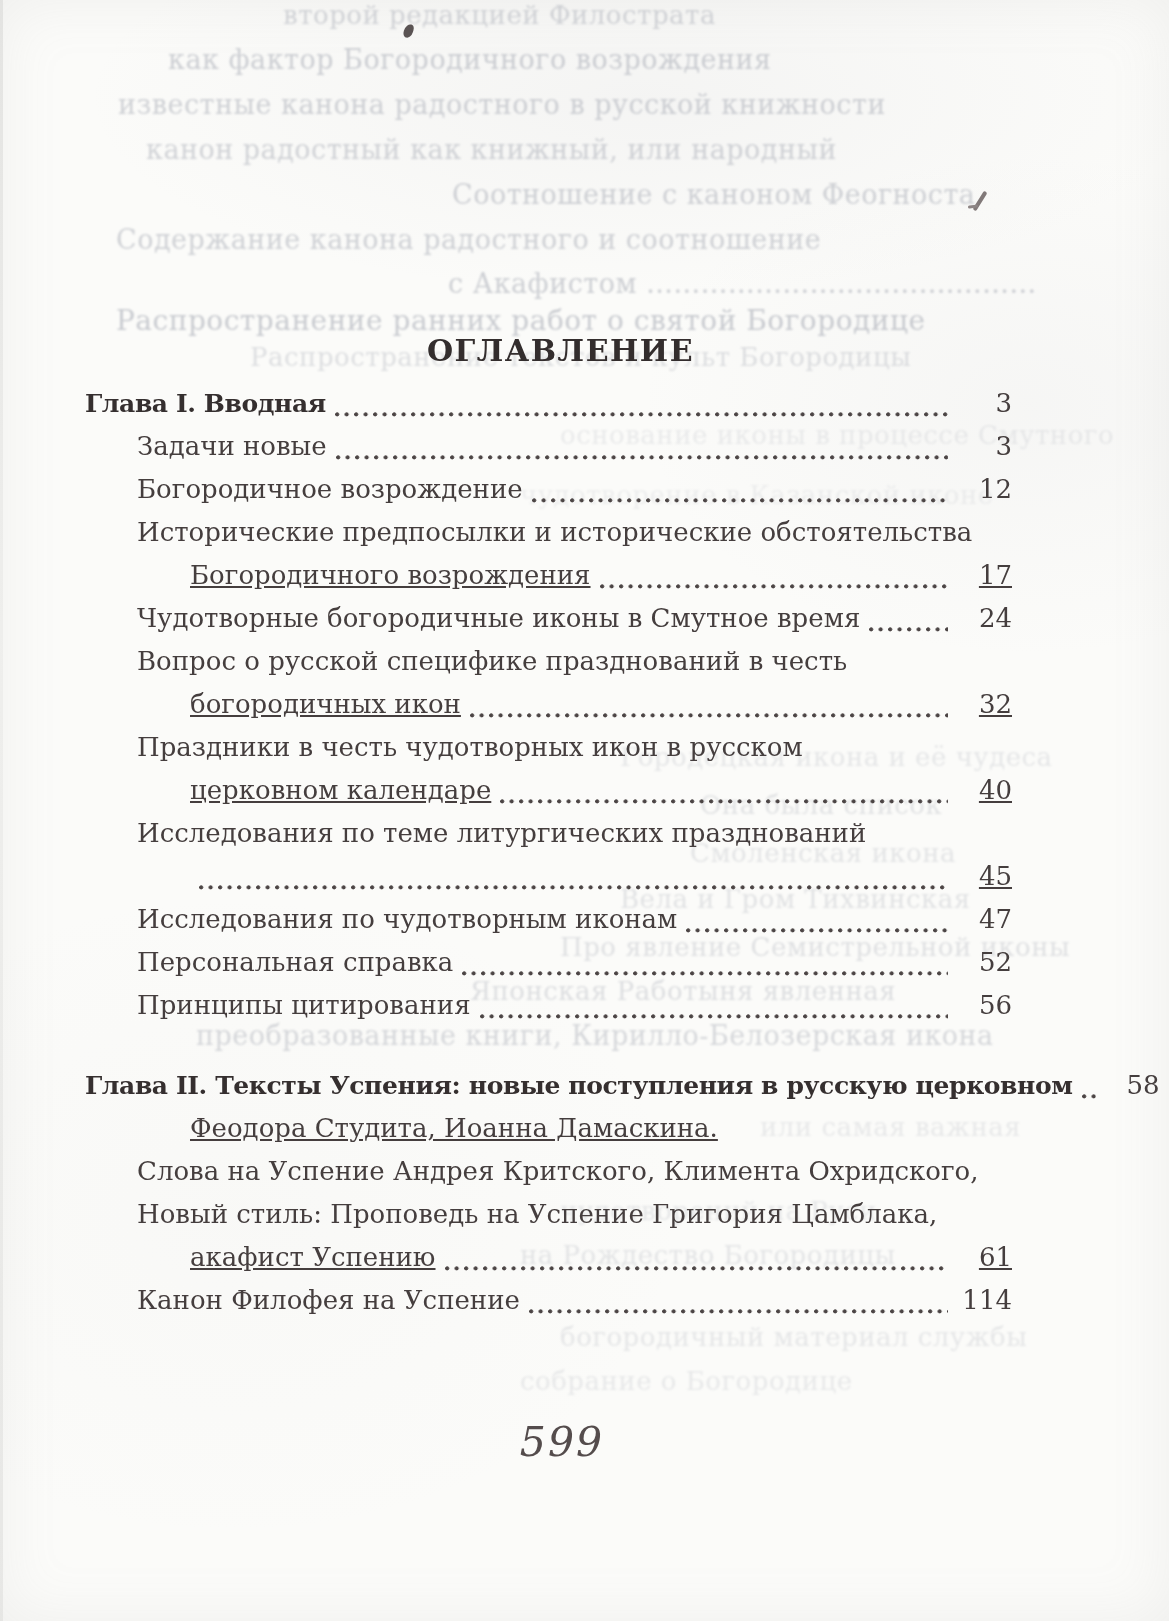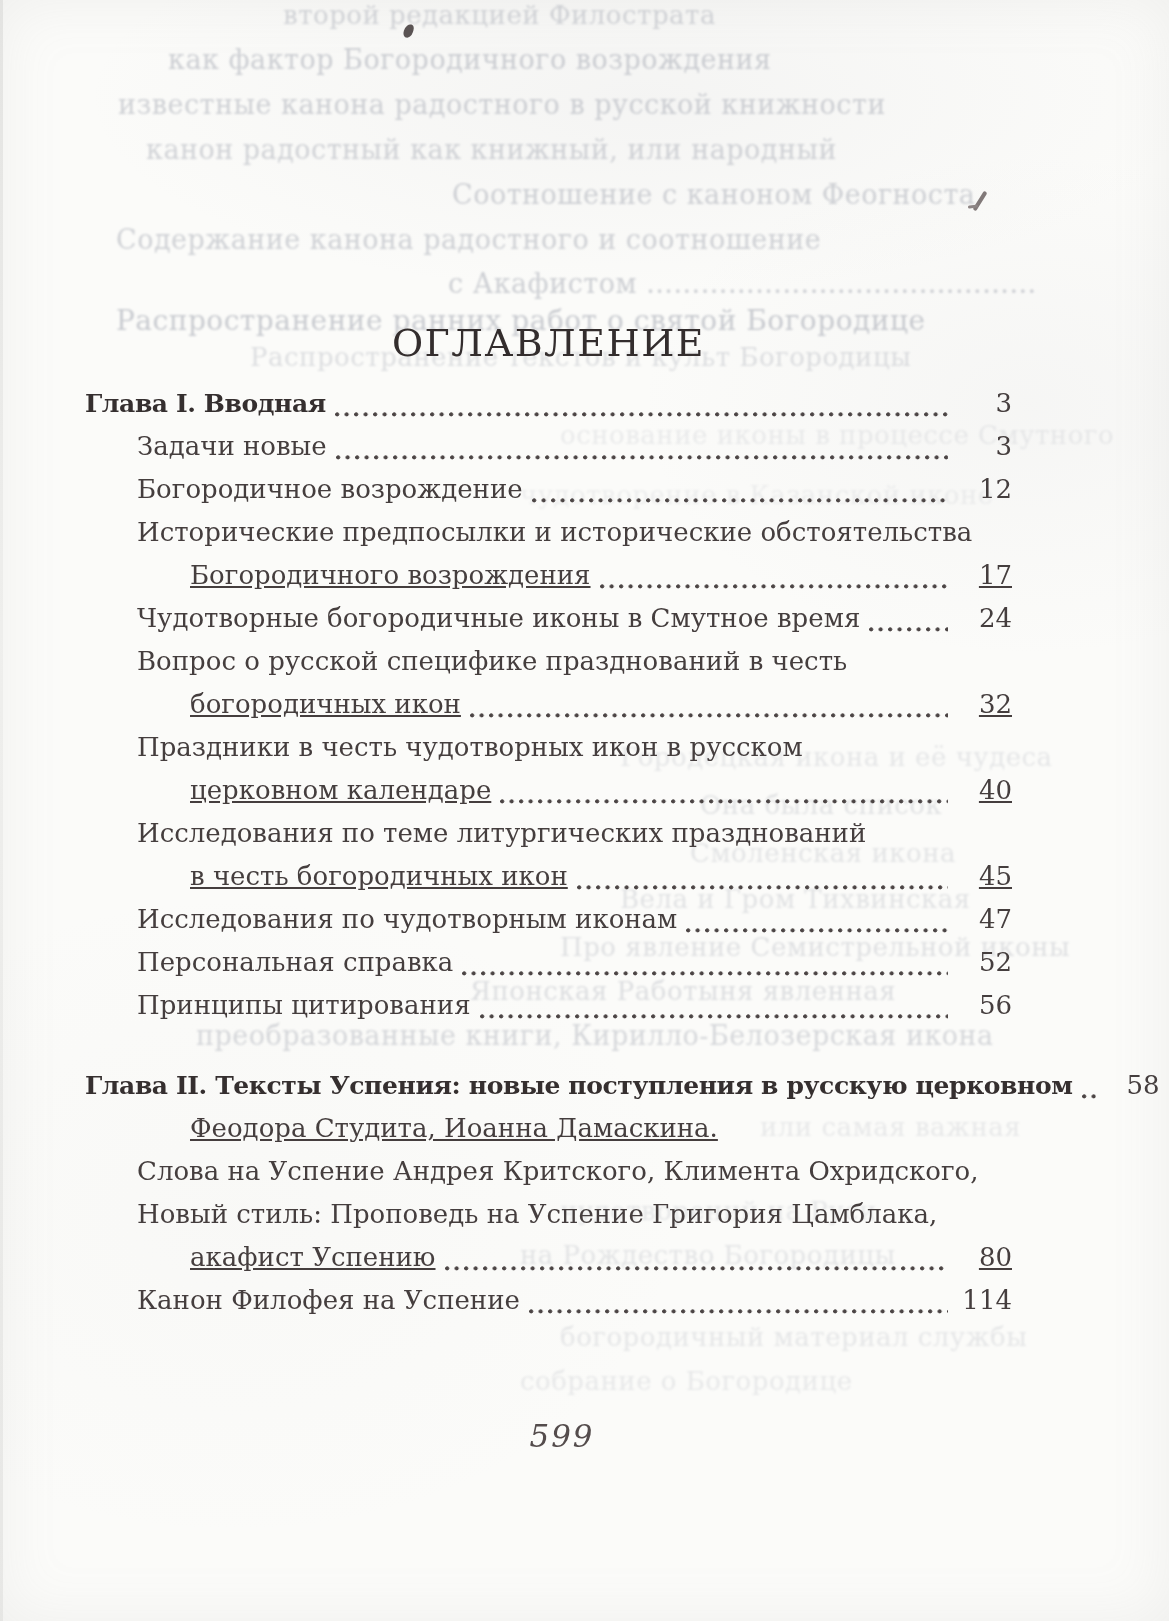--- a/index.html
+++ b/index.html
@@ -45,22 +45,22 @@
     transform:rotate(32deg);opacity:.75;z-index:3;
   }
   .scratch::after{
     content:"";position:absolute;left:-6px;top:18px;width:10px;height:3px;
     background:#6a5f5f;border-radius:2px;transform:rotate(-40deg);
   }
   
   .content{position:absolute;inset:0;z-index:2;}
   .toc-title{
     position:absolute;top:321px;left:85px;width:927px;
-    margin:0;text-align:center;
-    font-size:38px;font-weight:normal;letter-spacing:1.5px;
+    margin:12px;text-align:center;
+    font-size:30px;font-weight:bold;letter-spacing:1.5px;
     color:#332d2d;
   }
   .toc{
     position:absolute;top:382px;left:85px;width:927px;
     color:#453e3e;
     font-size:26px;
   }
   .entry{margin:0;}
   .entry.gap{margin-top:37px;}
   .line{height:43px;line-height:43px;white-space:nowrap;}
@@ -80,21 +80,21 @@
   }
   .pagenum{
     min-width:58px;text-align:right;
     font-size:26px;font-weight:normal;letter-spacing:0;
     color:#453e3e;white-space:nowrap;
   }
   .chapter .pagenum{font-weight:normal;}
   .folio{
     position:absolute;top:1418px;left:0;width:1124px;
     text-align:center;
-    font-style:italic;font-size:31px;letter-spacing:2px;
+    font-style:italic;font-size:41px;letter-spacing:2px;
     color:#544c4c;
   }
 </style>
 </head>
 <body>
 
 <div class="sheet">
   <div class="edge-line"></div>
 
   <div class="bleed-layer" id="bleed-layer">
@@ -177,21 +177,20 @@
           <div class="line">Праздники в честь чудотворных икон в русском</div>
           <div class="line cont leader">
             <span class="label">церковном календаре</span>
             <span class="dots"></span>
             <span class="pagenum">40</span>
           </div>
         </div>
         <div class="entry sub">
           <div class="line">Исследования по теме литургических празднований</div>
           <div class="line cont leader">
-            <span class="label">в честь богородичных икон</span>
             <span class="dots"></span>
             <span class="pagenum">45</span>
           </div>
         </div>
         <div class="entry sub">
           <div class="line leader">
             <span class="label">Исследования по чудотворным иконам</span>
             <span class="dots"></span>
             <span class="pagenum">47</span>
           </div>
@@ -219,21 +218,21 @@
         </div>
         <div class="entry sub">
           <div class="line cont">Феодора Студита, Иоанна Дамаскина.</div>
           <div class="line">Слова на Успение Андрея Критского, Климента Охридского,</div>
         </div>
         <div class="entry sub">
           <div class="line">Новый стиль: Проповедь на Успение Григория Цамблака,</div>
           <div class="line cont leader">
             <span class="label">акафист Успению</span>
             <span class="dots"></span>
-            <span class="pagenum">80</span>
+            <span class="pagenum">61</span>
           </div>
         </div>
         <div class="entry sub">
           <div class="line leader">
             <span class="label">Канон Филофея на Успение</span>
             <span class="dots"></span>
             <span class="pagenum">114</span>
           </div>
         </div>
       </div>

